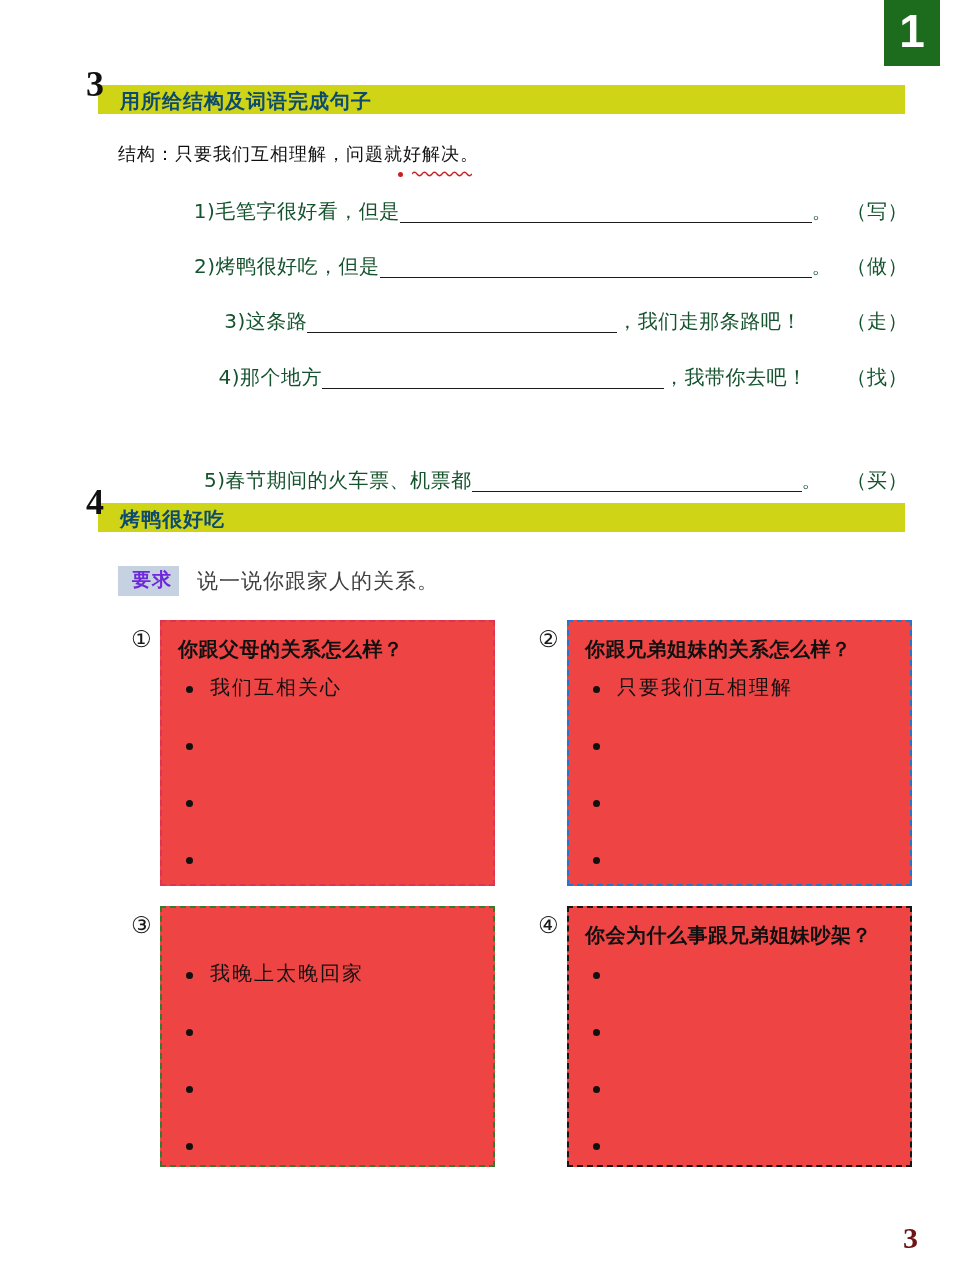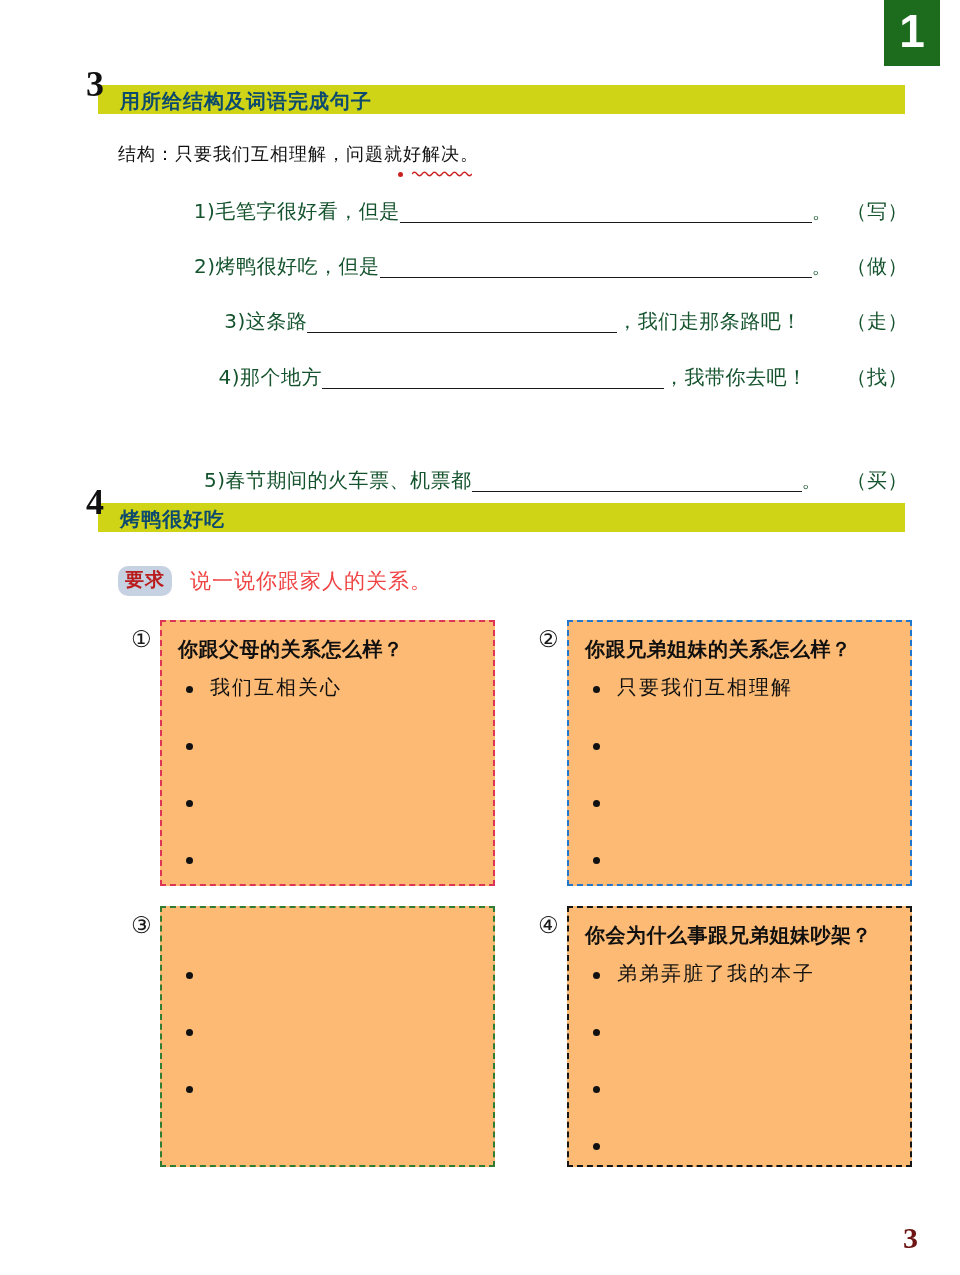--- a/index.html
+++ b/index.html
@@ -132,50 +132,49 @@
   
   .req-wrap {
     position: absolute;
     left: 118px;
     top: 566px;
     height: 28px;
   }
   .req-badge {
     display: inline-block;
     background: #c6d2e2;
-    color: #b91c1c;
+    color: #6d28d9;
     font-size: 19px;
     font-weight: bold;
-    padding: 1px 7px 3px 7px;
+    padding: 1px 7px 3px 14px;
     font-family: "DejaVu Sans", sans-serif;
     letter-spacing: 1px;
     vertical-align: middle;
-    border-radius: 10px;
   }
   .req-text {
     display: inline-block;
     margin-left: 18px;
     font-size: 21px;
-    color: #ef4444;
+    color: #404040;
     font-family: "DejaVu Sans", sans-serif;
     letter-spacing: 1px;
     vertical-align: middle;
   }
 
   
   .act-marker {
     position: absolute;
     font-size: 23px;
     color: #1a1a1a;
     font-family: "DejaVu Sans", sans-serif;
     line-height: 1;
   }
   .act-box {
     position: absolute;
-    background: #fdba74;
+    background: #ef4444;
     box-sizing: border-box;
   }
   .act-q {
     position: absolute;
     left: 16px;
     top: 14px;
     font-size: 20px;
     font-weight: bold;
     color: #101010;
     font-family: "DejaVu Sans", sans-serif;
@@ -335,40 +334,43 @@
       <span class="btext"></span>
     </div>
   </div>
 </div>
 
 <div class="act-marker" id="mark3">③</div>
 <div class="act-box" id="box3">
   <div class="act-bullets">
     <div class="act-bullet">
       <span class="dot"></span>
+      <span class="btext">我晚上太晚回家</span>
+    </div>
+    <div class="act-bullet">
+      <span class="dot"></span>
       <span class="btext"></span>
     </div>
     <div class="act-bullet">
       <span class="dot"></span>
       <span class="btext"></span>
     </div>
     <div class="act-bullet">
       <span class="dot"></span>
       <span class="btext"></span>
     </div>
   </div>
 </div>
 
 <div class="act-marker" id="mark4">④</div>
 <div class="act-box" id="box4">
   <div class="act-q">你会为什么事跟兄弟姐妹吵架？</div>
   <div class="act-bullets">
     <div class="act-bullet">
       <span class="dot"></span>
-      <span class="btext">弟弟弄脏了我的本子</span>
     </div>
     <div class="act-bullet">
       <span class="dot"></span>
       <span class="btext"></span>
     </div>
     <div class="act-bullet">
       <span class="dot"></span>
       <span class="btext"></span>
     </div>
     <div class="act-bullet">

